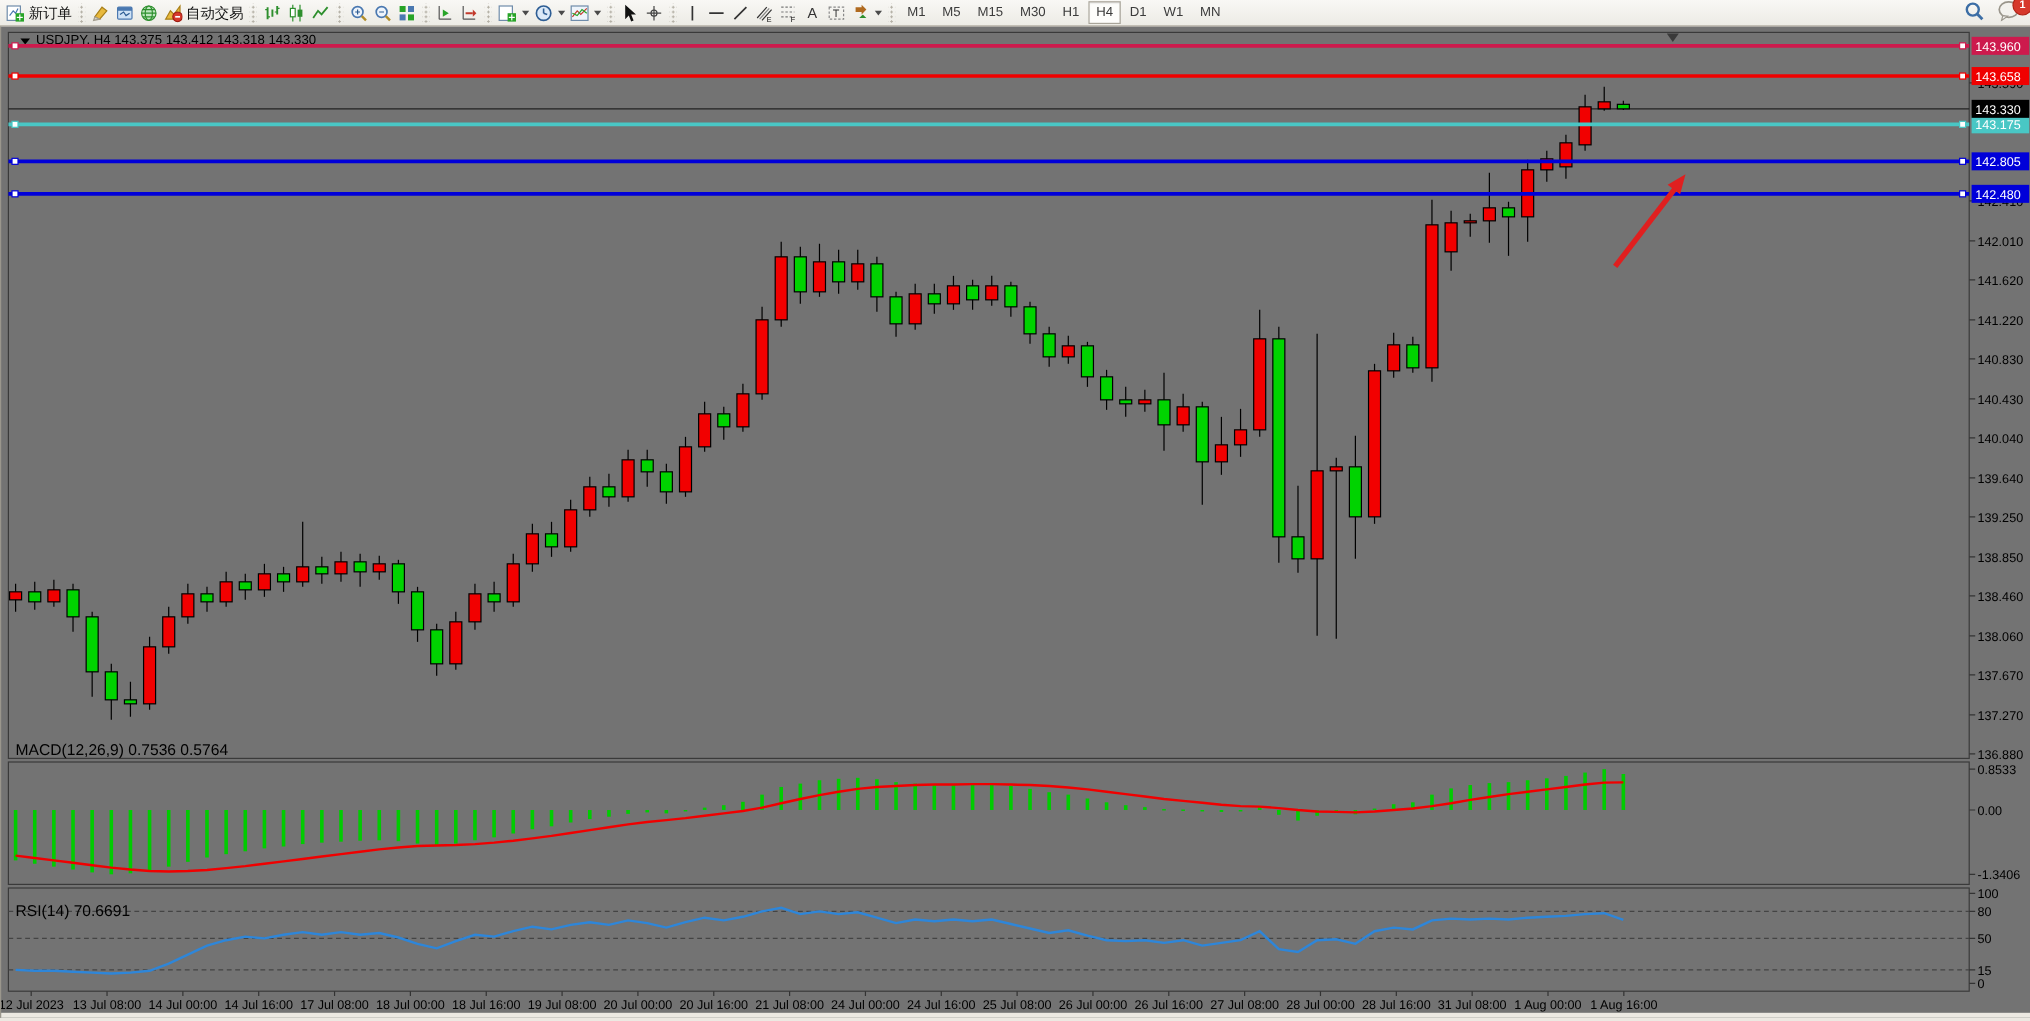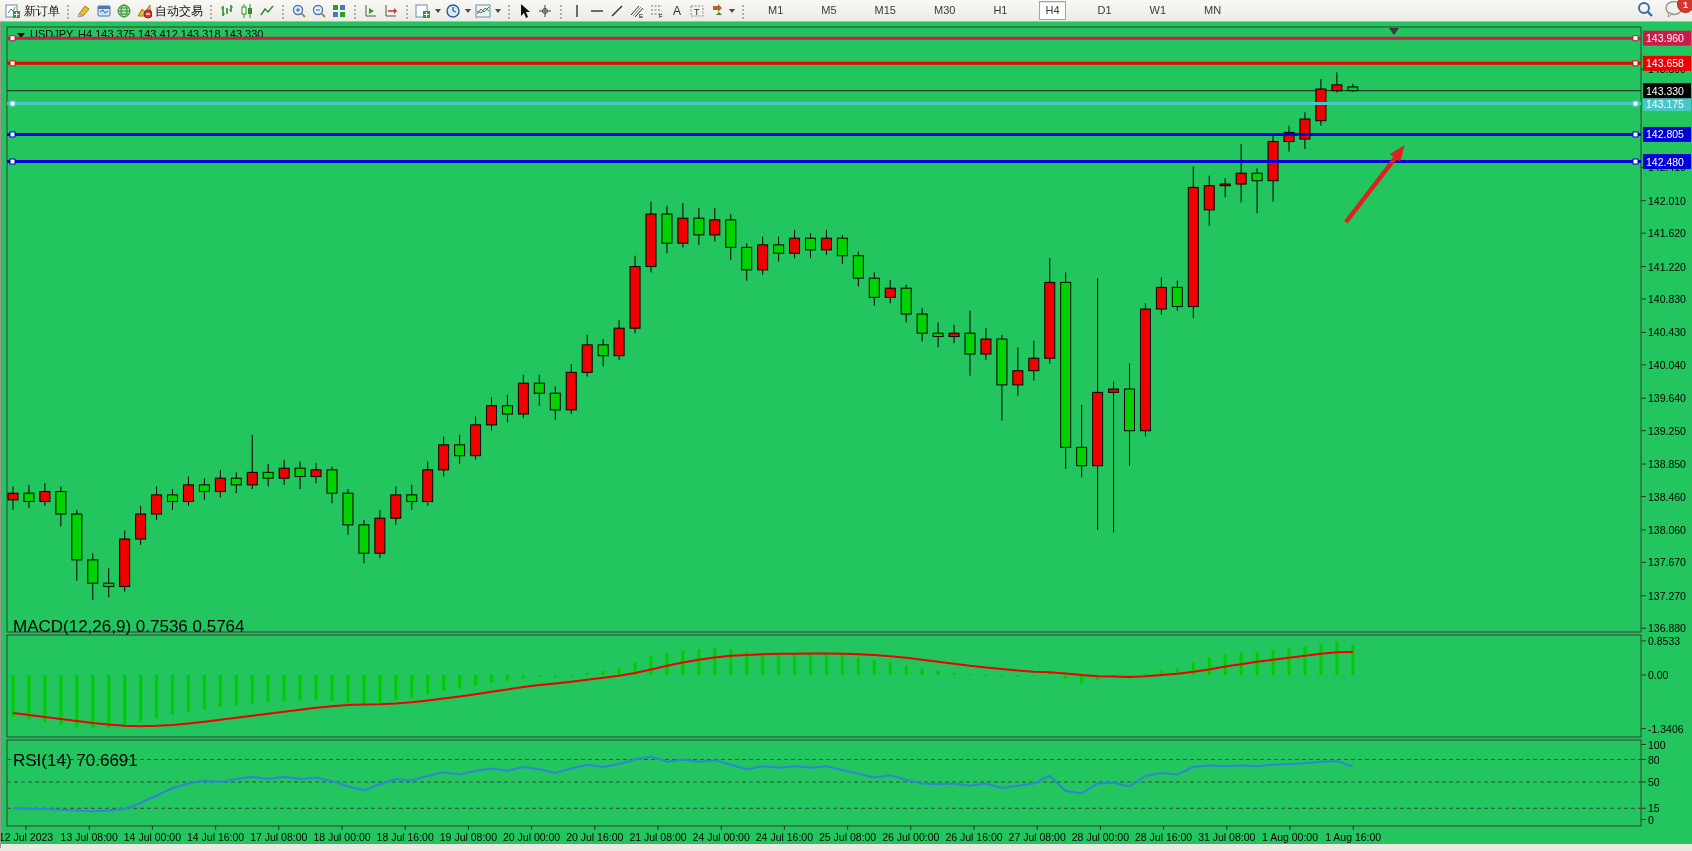--- a/index.html
+++ b/index.html
@@ -4,30 +4,30 @@
 <style>
   html,body{margin:0;padding:0}
   body{width:1692px;height:851px;background:#ece9e2;font-family:"Liberation Sans",sans-serif;position:relative;overflow:hidden}
   
   .toolbar{position:absolute;top:0;left:0;width:1692px;height:22px;background:linear-gradient(#f9f8f5,#ecebe5);border-bottom:1px solid #b7b3a9;display:flex;align-items:center;padding-left:3px;box-sizing:border-box;z-index:10}
   .tbtn{height:20px;min-width:20px;display:flex;align-items:center;justify-content:center;gap:3px;padding:2px 2px;box-sizing:border-box}
   .tbtn svg{display:block}
   .tlabel{font-size:12px;color:#111;white-space:nowrap;line-height:20px}
   .grip{width:6px;height:16px;margin:0 3px;background-image:radial-gradient(circle,#b3afa4 32%,rgba(0,0,0,0) 38%);background-size:4px 4px;background-position:1px 1px}
   .dd{width:0;height:0;border-left:3px solid transparent;border-right:3px solid transparent;border-top:4px solid #4a4a4a;margin-left:1px}
-  .tf{font-size:11px;color:#3b3b3b;padding:2px 5px;margin:0 13px;border:1px solid transparent;line-height:13px}
+  .tf{font-size:11px;color:#3b3b3b;padding:2px 5px;margin:0 1px;border:1px solid transparent;line-height:13px}
   .tf.active{background:#fdfdfb;border-color:#a8a499;box-shadow:inset 0 1px 1px rgba(0,0,0,.10)}
   .tb-right{position:absolute;right:6px;top:0;height:22px;display:flex;align-items:center;gap:10px}
   .badge{position:absolute;top:-4px;right:-8px;width:15px;height:15px;border-radius:50%;background:#d6392c;border:1px solid #b02417;color:#fff;font-size:9px;font-weight:bold;display:flex;align-items:center;justify-content:center}
   .bubble-wrap{position:relative}
   
-  .chart-area{position:absolute;top:22px;left:0;width:1692px;height:826px;background:#22c55e;border-left:1px solid #9a968c;box-sizing:border-box}
+  .chart-area{position:absolute;top:22px;left:0;width:1692px;height:826px;background:#737373;border-left:1px solid #9a968c;box-sizing:border-box}
   .chart-title{position:absolute;left:16px;top:6px;font-size:11px;color:#000;z-index:1;white-space:nowrap}
   .sym-arrow{display:inline-block;width:0;height:0;border-left:4px solid transparent;border-right:4px solid transparent;border-top:5px solid #000;margin-right:5px;vertical-align:middle}
-  .panel-label{position:absolute;left:12px;font-size:17px;color:#000;z-index:3;white-space:nowrap}
+  .panel-label{position:absolute;left:12px;font-size:13px;color:#000;z-index:3;white-space:nowrap}
   #macd-label{top:595px}
   #rsi-label{top:729px}
   #chart-svg{position:absolute;left:0;top:0;z-index:2}
   .bottom-strip{position:absolute;left:0;bottom:0;width:1692px;height:4px;background:#ece9e2;z-index:4}
 </style>
 </head>
 <body>
 
 <div class="toolbar">
   <div class="tbtn">

